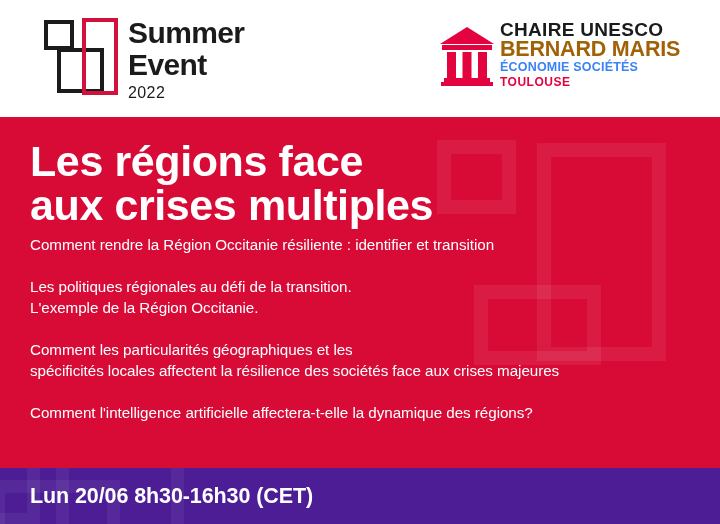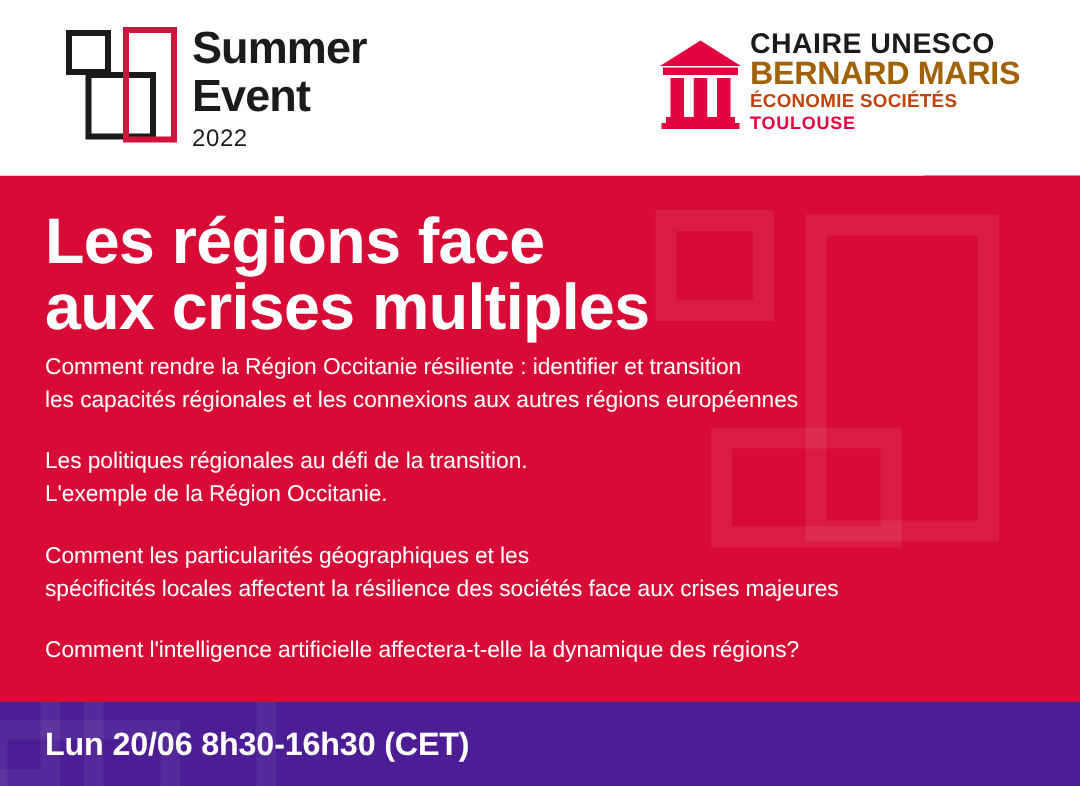--- a/index.html
+++ b/index.html
@@ -145,21 +145,21 @@
     font-size: 21.5px;
     line-height: 22px;
     letter-spacing: -0.2px;
     color: #a16207;
   }
   .u-economie {
     font-weight: bold;
     font-size: 12.5px;
     line-height: 15px;
     letter-spacing: 0.2px;
-    color: #c2410c;
+    color: #3b82f6;
   }
   .u-toulouse {
     font-weight: bold;
     font-size: 12px;
     line-height: 14px;
     letter-spacing: 0.5px;
     color: #e3033f;
   }
 
   
@@ -348,21 +348,20 @@
 
     <div class="poster-title">
       <span class="title-line">Les régions face</span>
       <span class="title-line">aux crises multiples</span>
     </div>
 
     <div class="para-stack">
 
       <div class="para-block">
         <span class="para-line">Comment rendre la Région Occitanie résiliente : identifier et transition</span>
-        <span class="para-line">les capacités régionales et les connexions aux autres régions européennes</span>
       </div>
 
       <div class="para-block">
         <span class="para-line">Les politiques régionales au défi de la transition.</span>
         <span class="para-line">L'exemple de la Région Occitanie.</span>
       </div>
 
       <div class="para-block">
         <span class="para-line">Comment les particularités géographiques et les</span>
         <span class="para-line">spécificités locales affectent la résilience des sociétés face aux crises majeures</span>

